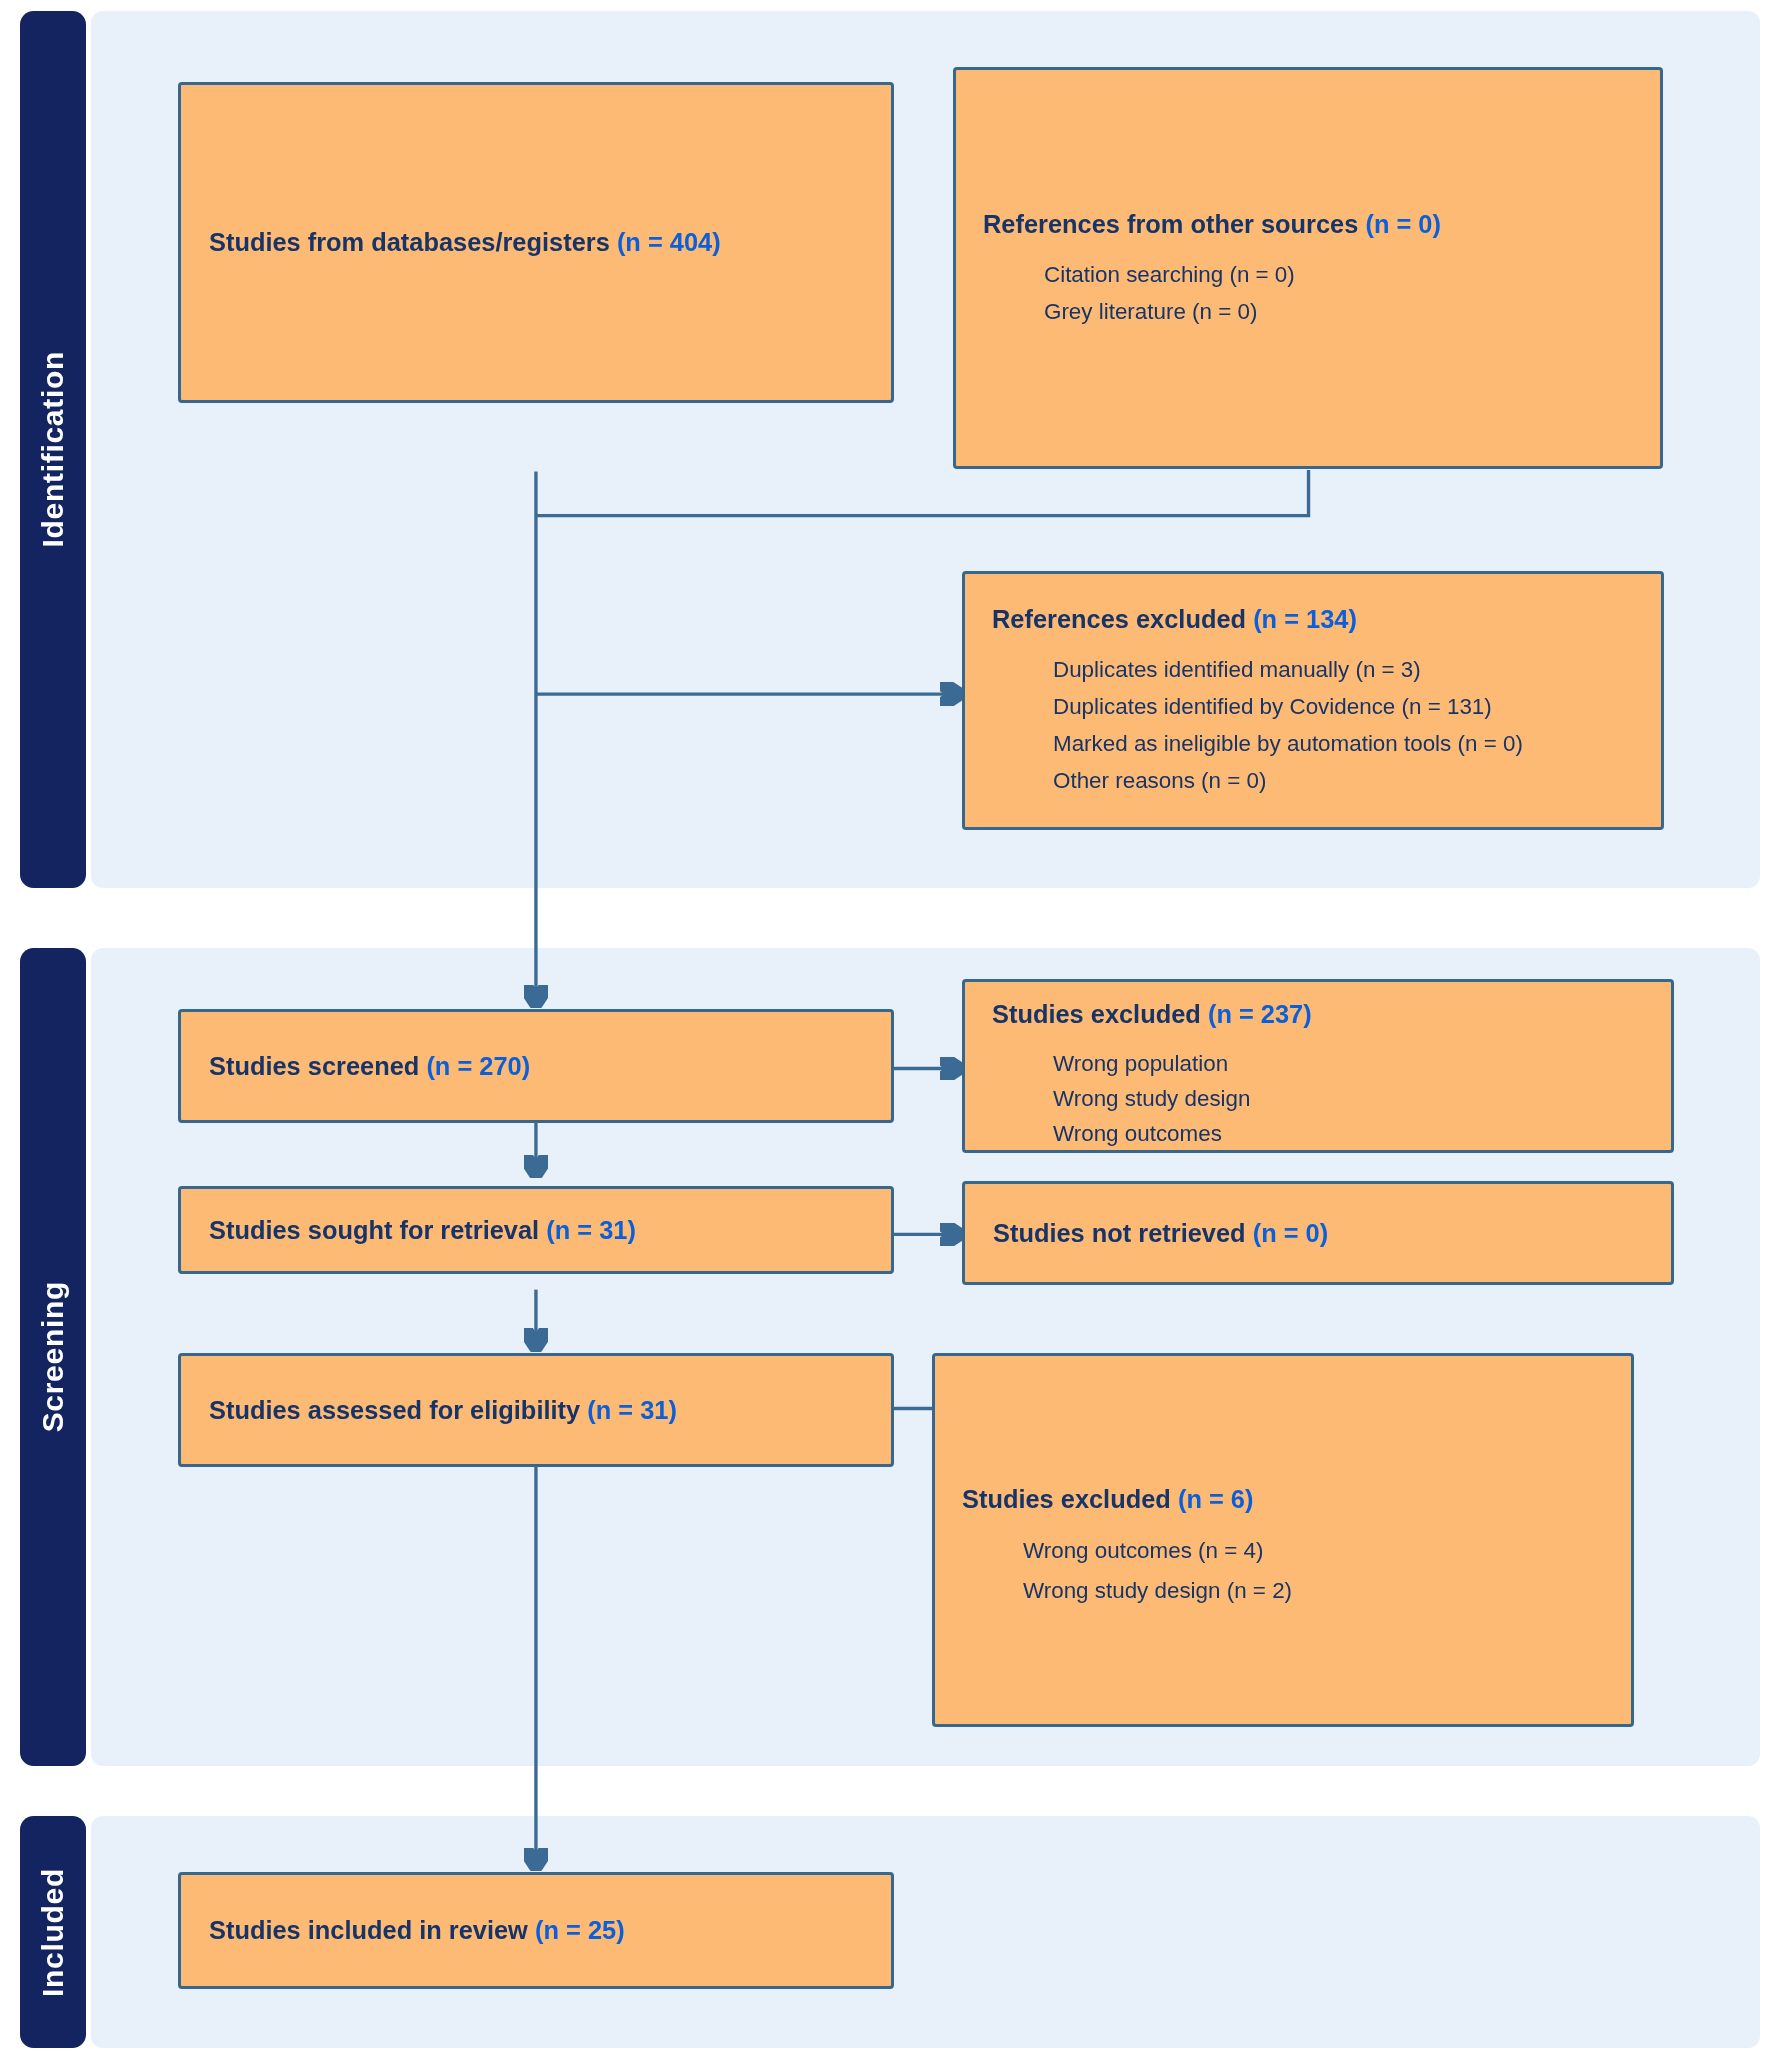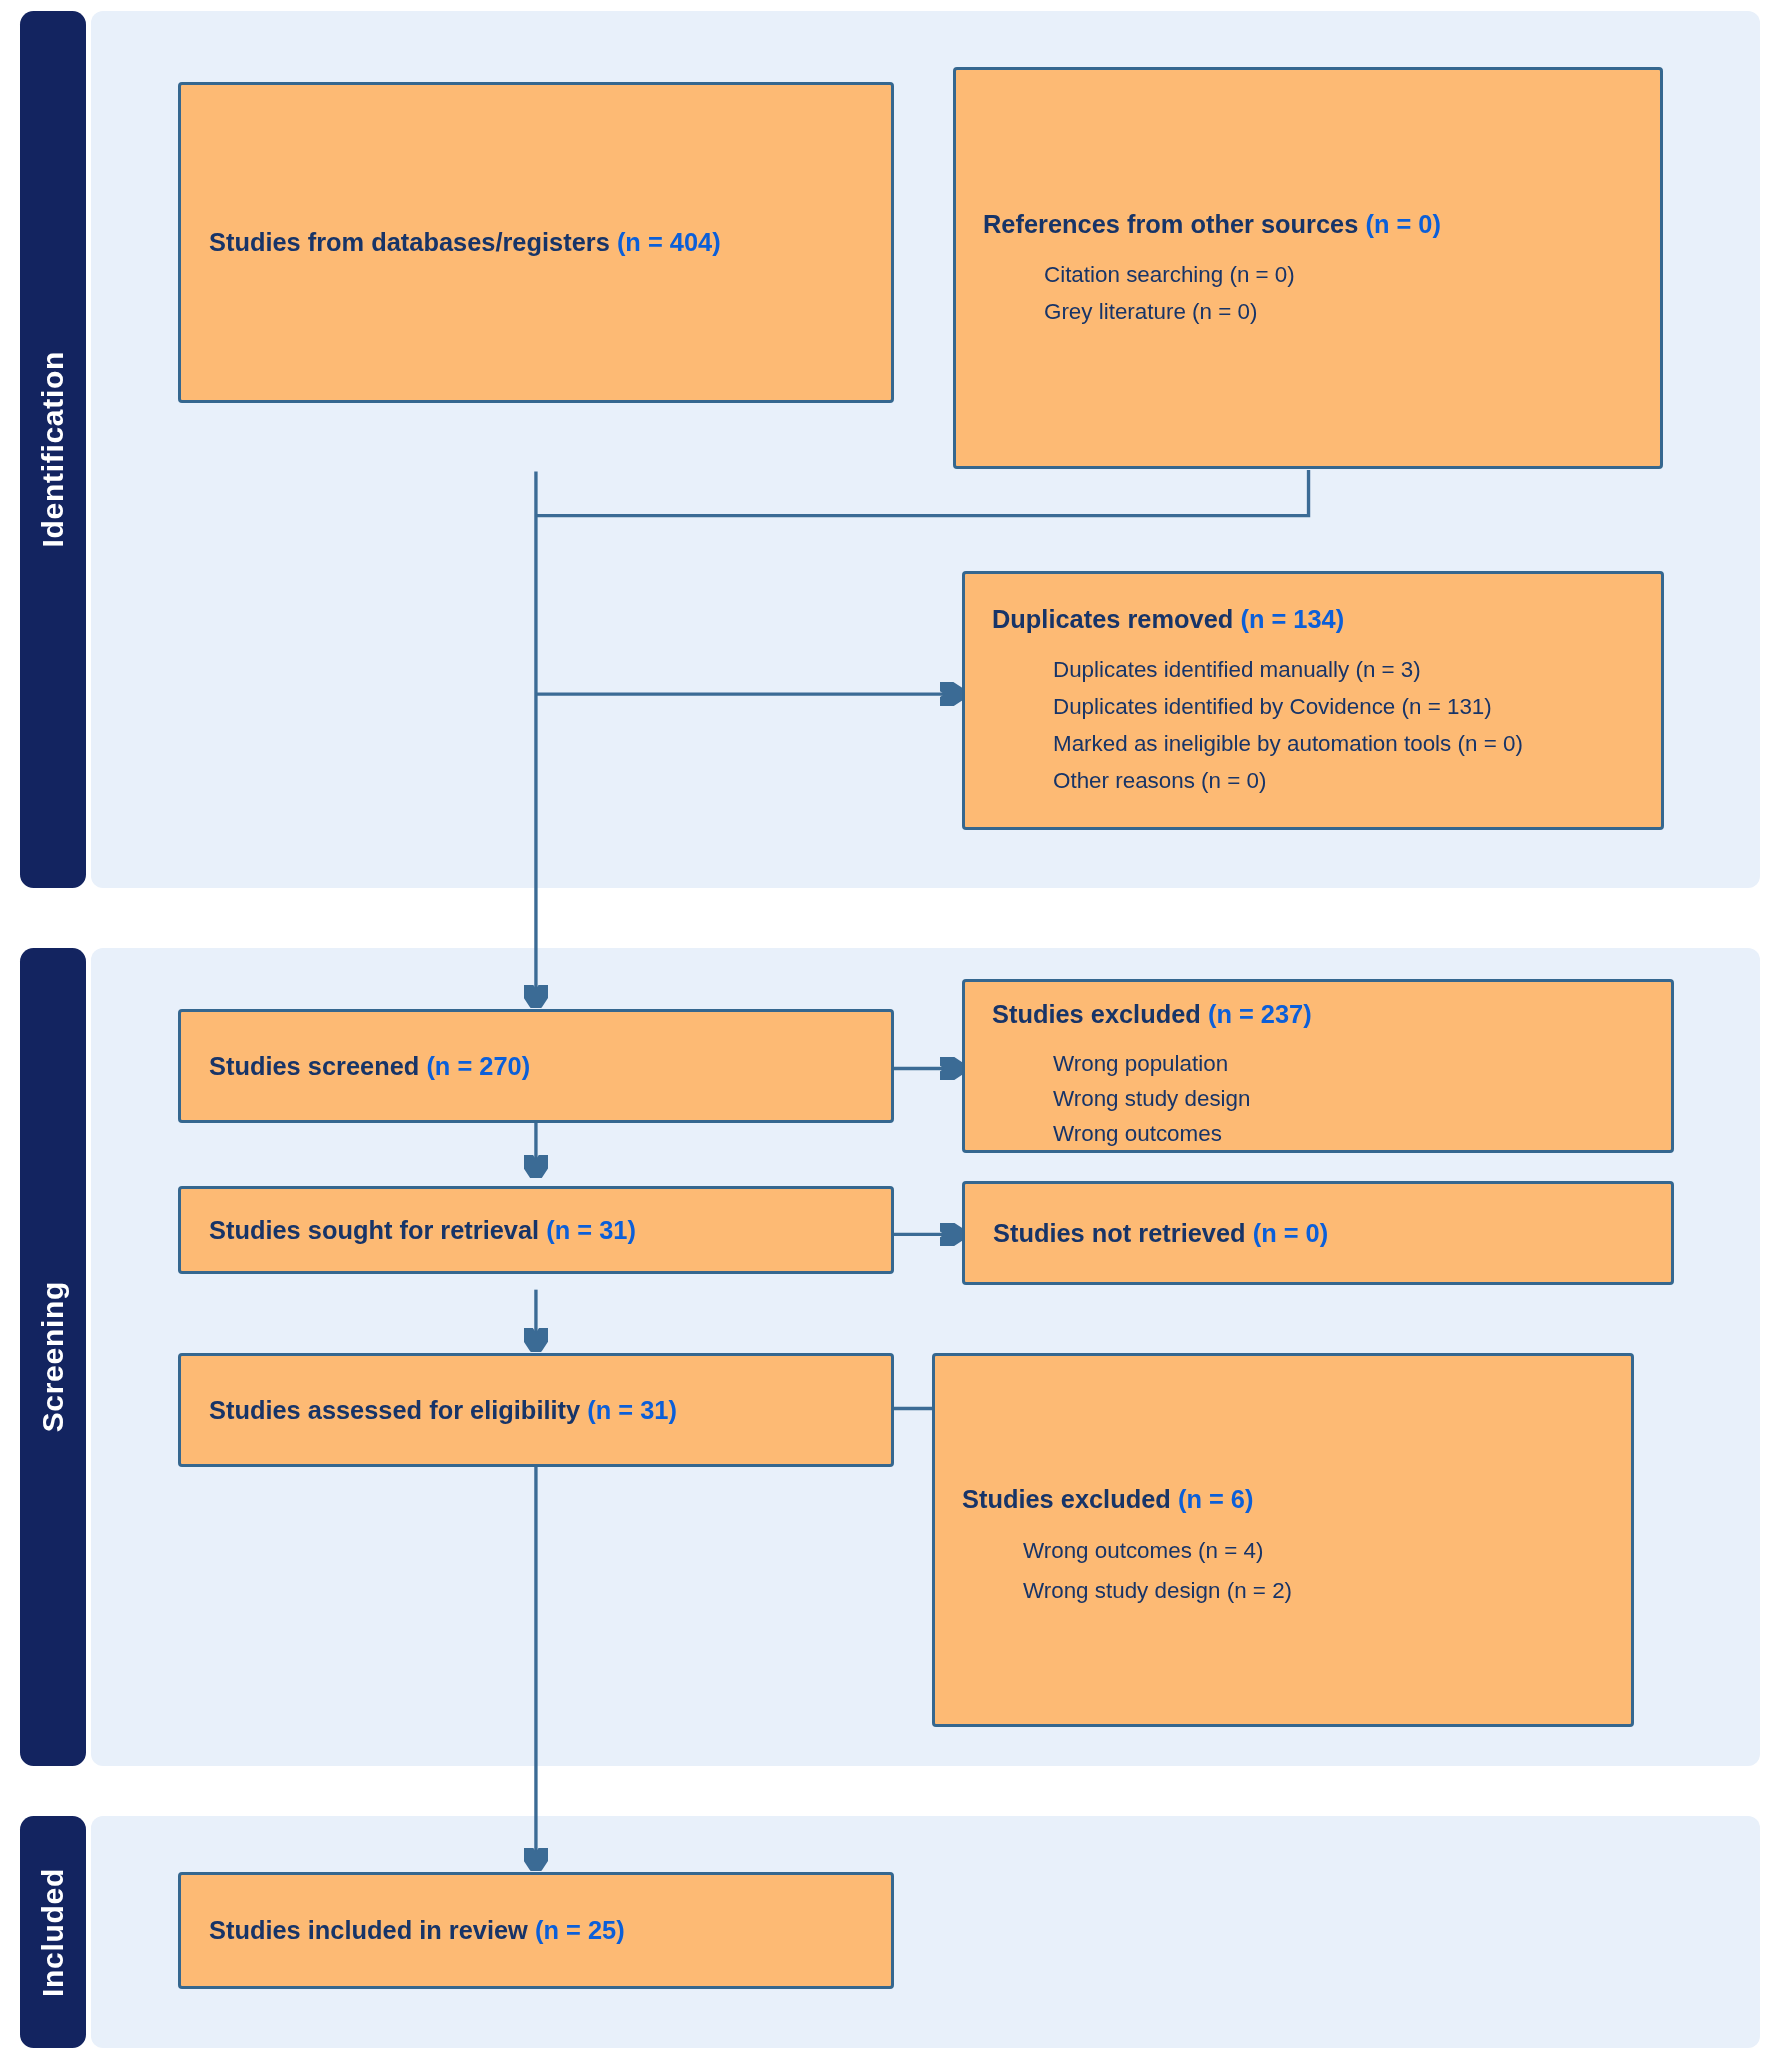--- a/index.html
+++ b/index.html
@@ -117,21 +117,21 @@
 
   <div class="box multi b-other bx-other">
     <div class="heading"><span>References from other sources</span><span class="count">(n = 0)</span></div>
     <div class="sub-items">
       <div class="sub-item">Citation searching (n = 0)</div>
       <div class="sub-item">Grey literature (n = 0)</div>
     </div>
   </div>
 
   <div class="box multi b-removed bx-removed">
-    <div class="heading"><span>Duplicates removed</span><span class="count">(n = 134)</span></div>
+    <div class="heading"><span>References excluded</span><span class="count">(n = 134)</span></div>
     <div class="sub-items">
       <div class="sub-item">Duplicates identified manually (n = 3)</div>
       <div class="sub-item">Duplicates identified by Covidence (n = 131)</div>
       <div class="sub-item">Marked as ineligible by automation tools (n = 0)</div>
       <div class="sub-item">Other reasons (n = 0)</div>
     </div>
   </div>
 
   <div class="box simple bx-screened">
     <span><span class="label-text">Studies screened</span><span class="count">(n = 270)</span></span>

